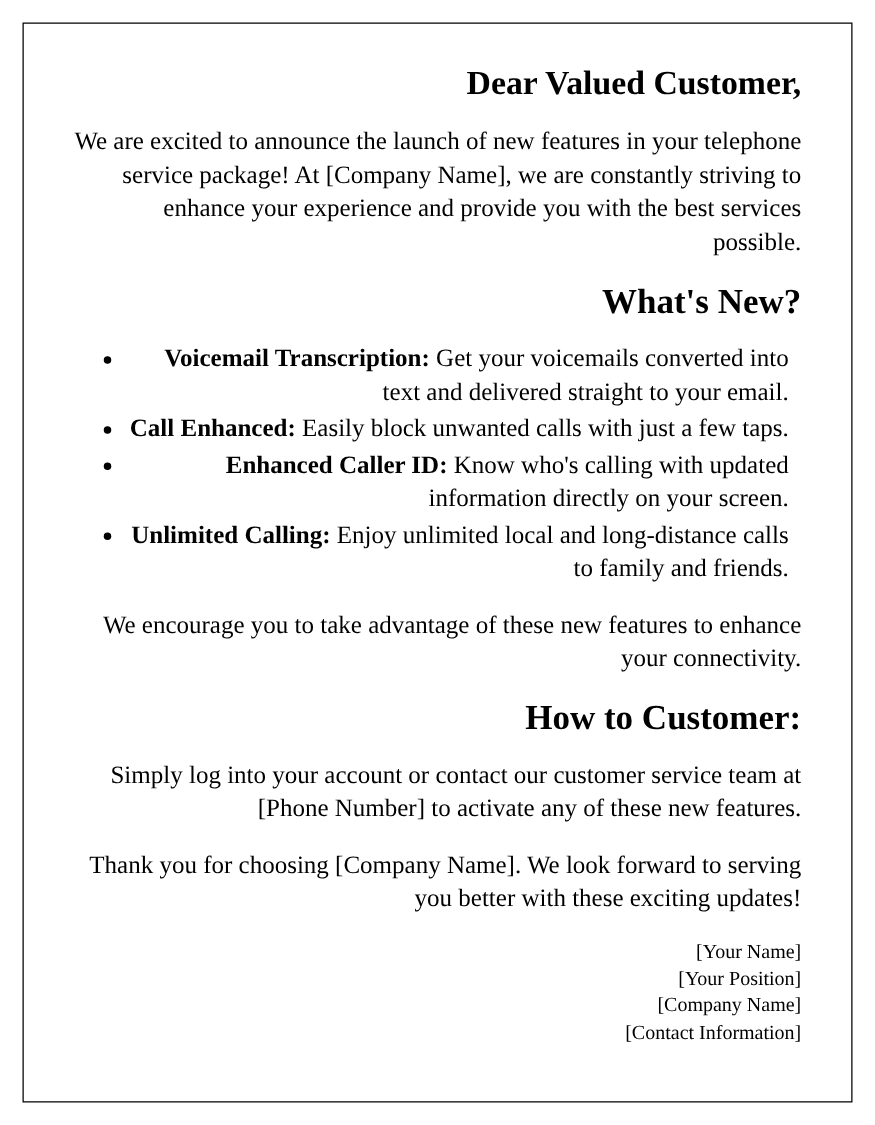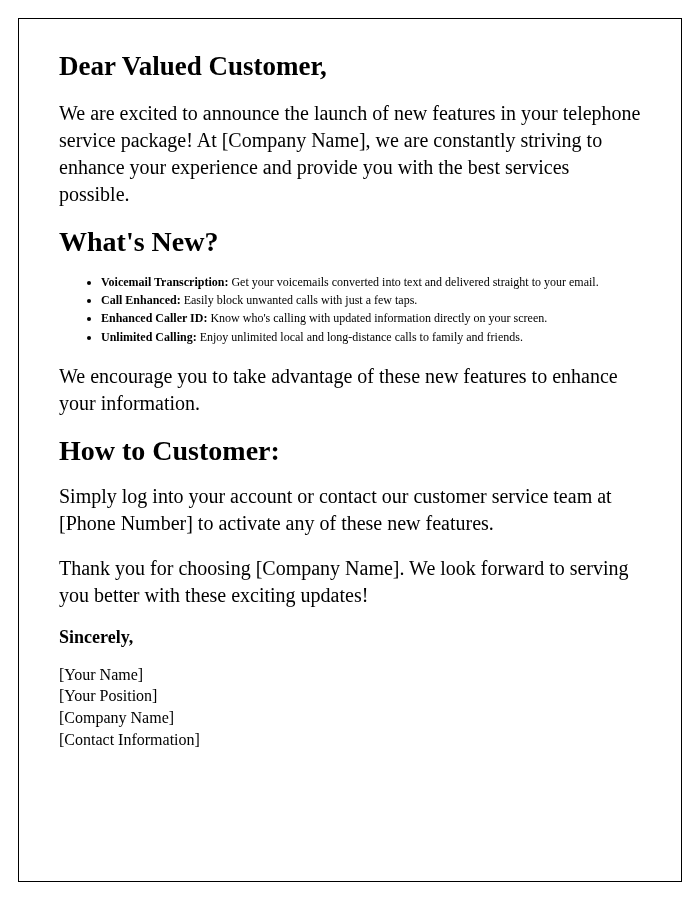--- a/index.html
+++ b/index.html
@@ -1,18 +1,19 @@
 <!DOCTYPE html>
 <html><head>
   <meta charset="utf-8">
   <style>
     * {
       box-sizing: border-box;
       margin: 0;
       padding: 0;
+      text-align: right;
     }
     body {
       font-family: "Times New Roman", Times, serif;
       background: #fff;
       width: 700px;
       height: 900px;
       padding: 18px;
     }
     .letter-container {
       border: 1px solid #000;
@@ -35,21 +36,21 @@
       font-weight: bold;
       margin-bottom: 16px;
       margin-top: 2px;
     }
     .feature-list {
       list-style-type: disc;
       padding-left: 42px;
       margin-bottom: 18px;
     }
     .feature-list li {
-      font-size: 12px;
+      font-size: 20px;
       line-height: 1.35;
       margin-bottom: 2px;
       padding-right: 10px;
     }
     .feature-title {
       font-weight: bold;
     }
     .closing {
       font-size: 18px;
       font-weight: bold;
@@ -79,29 +80,28 @@
       <span class="feature-title">Call Enhanced:</span><span> Easily block unwanted calls with just a few taps.</span>
     </li>
     <li>
       <span class="feature-title">Enhanced Caller ID:</span><span> Know who's calling with updated information directly on your screen.</span>
     </li>
     <li>
       <span class="feature-title">Unlimited Calling:</span><span> Enjoy unlimited local and long-distance calls to family and friends.</span>
     </li>
   </ul>
 
-  <p class="paragraph">We encourage you to take advantage of these new features to enhance your information.</p>
+  <p class="paragraph">We encourage you to take advantage of these new features to enhance your connectivity.</p>
 
   <h2 class="section-heading">How to Customer:</h2>
 
   <p class="paragraph">Simply log into your account or contact our customer service team at [Phone Number] to activate any of these new features.</p>
 
   <p class="paragraph">Thank you for choosing [Company Name]. We look forward to serving you better with these exciting updates!</p>
 
-  <p class="closing">Sincerely,</p>
 
   <div>
     <div class="signature-line">[Your Name]</div>
     <div class="signature-line">[Your Position]</div>
     <div class="signature-line">[Company Name]</div>
     <div class="signature-line">[Contact Information]</div>
   </div>
 
 </div>
 

